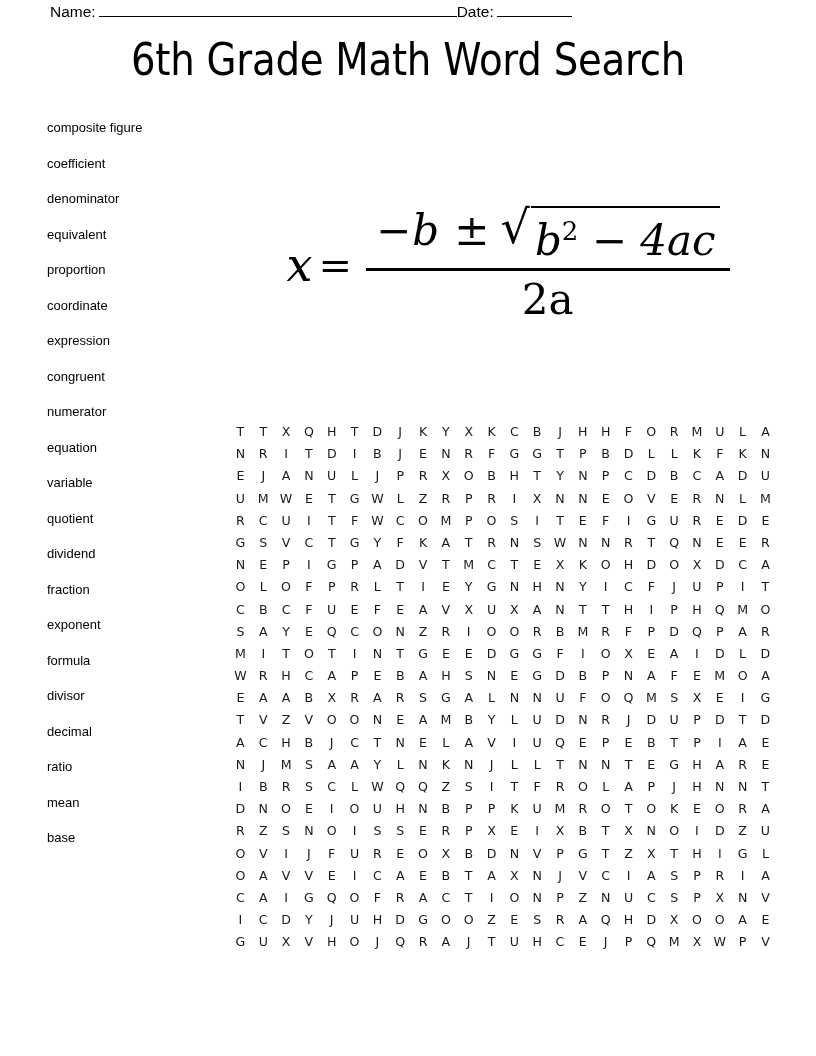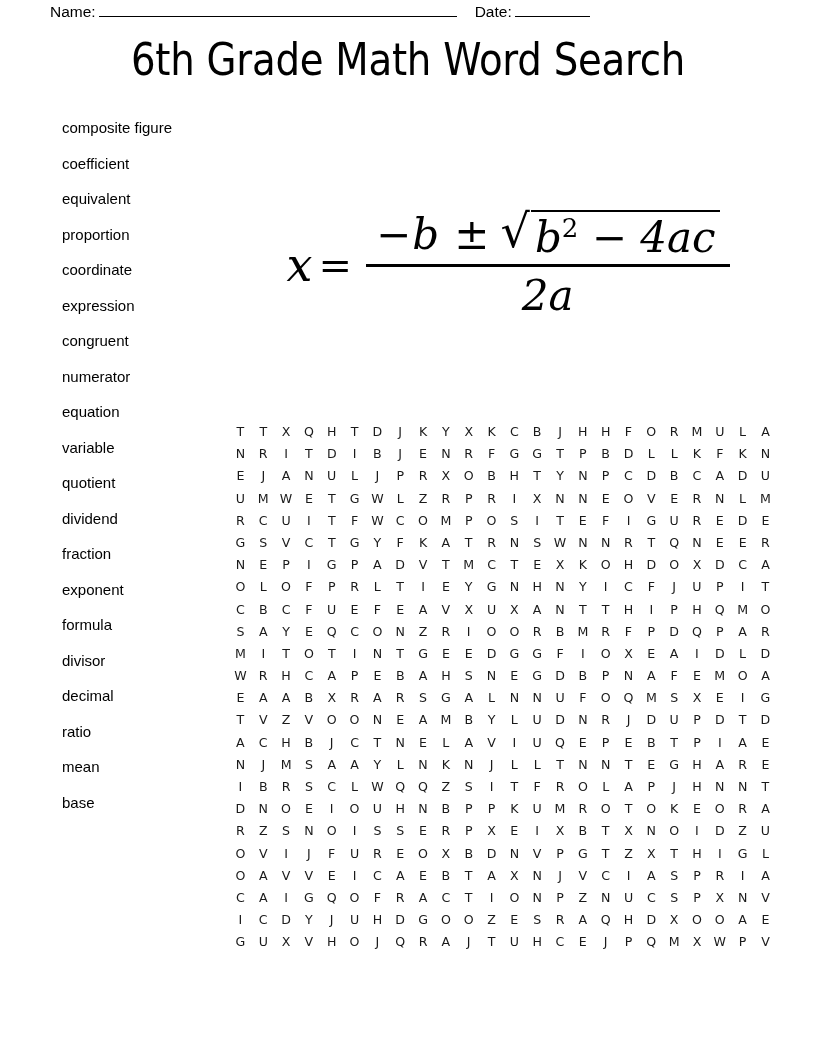--- a/index.html
+++ b/index.html
@@ -36,21 +36,21 @@
     white-space: pre;
   }
   .hdr-rule {
     display: inline-block;
     border-bottom: 1.3px solid #000;
     height: 14px;
     margin-left: 3px;
   }
   #name-group { margin-left: 38px; display: flex; align-items: flex-start; }
   #name-rule { width: 358px; }
-  #date-group { margin-left: 18px; display: flex; align-items: flex-start; }
+  #date-group { margin-left: 0; display: flex; align-items: flex-start; }
   #date-rule { width: 75px; }
 
   
   #puzzle-title {
     position: absolute;
     left: 0;
     top: 34px;
     width: 816px;
     text-align: center;
     font-family: "DejaVu Sans", sans-serif;
@@ -66,25 +66,24 @@
   #word-list {
     position: absolute;
     left: 47px;
     top: 110px;
     width: 190px;
     list-style: none;
     margin: 0;
     padding: 0;
   }
   #word-list li {
-    font-size: 15px;
+    font-size: 13px;
     line-height: 35.5px;
     white-space: nowrap;
     color: #000;
-    margin-left: 15px;
   }
 
   
   #formula-block {
     position: absolute;
     left: 238px;
     top: 190px;
     width: 540px;
     height: 150px;
     font-family: "DejaVu Serif", serif;
@@ -118,37 +117,36 @@
     display: flex;
     align-items: flex-start;
   }
   #frac-bar {
     width: 100%;
     height: 0;
     border-top: 3px solid #000;
   }
   #denominator {
     font-size: 42px;
-    font-style: italic;
     padding-top: 4px;
   }
   #num-lead { letter-spacing: 1px; }
   .radical {
     display: inline-flex;
     align-items: flex-start;
     margin-left: 10px;
   }
   .radical-sign {
     font-size: 46px;
     line-height: 0.95;
     margin-right: 1px;
   }
   .radicand {
     border-top: 2.6px solid #000;
-    padding: 3px 4px 0 4px;
+    padding: 10px 4px 0 4px;
     white-space: nowrap;
     line-height: 1.05;
     text-align: right;
   }
   .sup {
     font-size: 0.62em;
     vertical-align: super;
     font-style: normal;
   }
 
@@ -186,20 +184,21 @@
     <span class="hdr-label">Date:</span>
     <span class="hdr-rule" id="date-rule"></span>
   </div>
 </div>
 
 <div id="puzzle-title">6th Grade Math Word Search</div>
 
 <ul id="word-list">
     <li>composite figure</li>
     <li>coefficient</li>
+    <li>denominator</li>
     <li>equivalent</li>
     <li>proportion</li>
     <li>coordinate</li>
     <li>expression</li>
     <li>congruent</li>
     <li>numerator</li>
     <li>equation</li>
     <li>variable</li>
     <li>quotient</li>
     <li>dividend</li>

